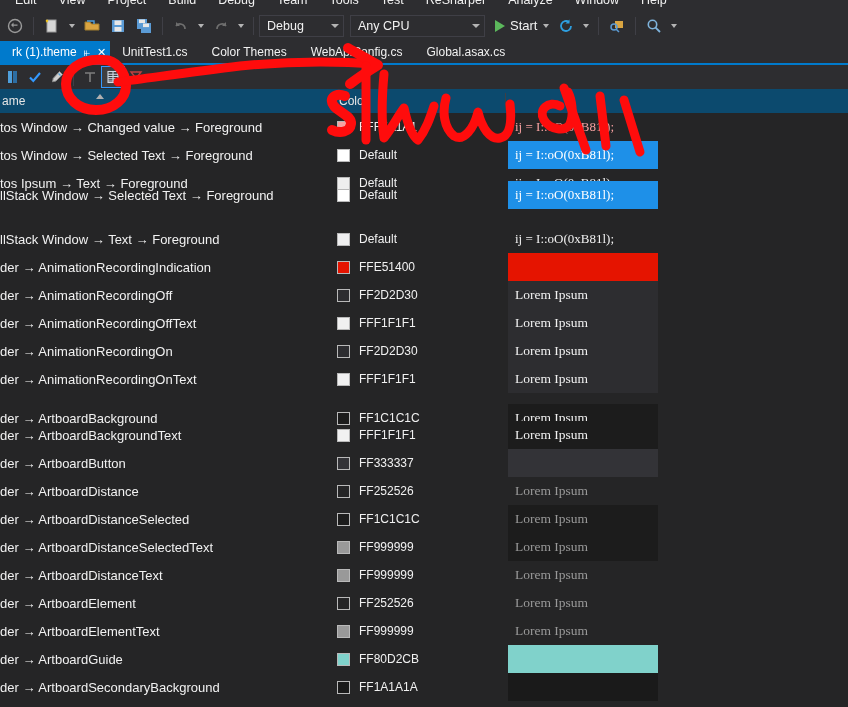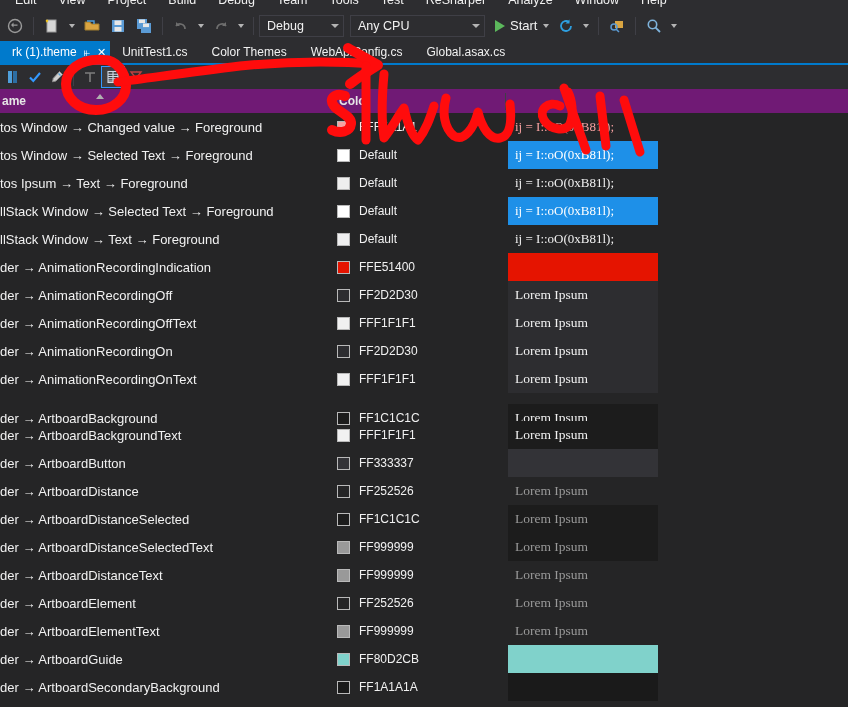--- a/index.html
+++ b/index.html
@@ -78,21 +78,21 @@
   .subtoolbar{
     position:absolute;left:0;top:65px;width:848px;height:24px;
     background:#2d2d30;display:flex;align-items:center;padding-left:2px;
   }
   .sub-btn{width:22px;height:20px;display:flex;align-items:center;justify-content:center;}
   .sub-btn.sel{border:1px solid #3399ff;background:#3e3e40;}
 
   
   .gridhead{
     position:absolute;left:0;top:89px;width:848px;height:24px;
-    background:#701a75;border-bottom:1px solid #3f3f46;font-weight:bold;
+    background:#0c4a6e;border-bottom:1px solid #3f3f46;
   }
   .gh-cell{
     position:absolute;top:0;height:24px;display:flex;align-items:center;
     font-size:12px;color:#e6e6e6;
   }
   .gh-name{left:0;width:330px;padding-left:2px;}
   .gh-color{left:331px;width:174px;padding-left:8px;}
   .gh-prev{left:506px;width:342px;}
   .gh-div{position:absolute;top:4px;width:1px;height:17px;background:#3f3f46;}
   .sortarrow{
@@ -334,21 +334,21 @@
       <div class="row" style="top: 56px;">
         <div class="cell-name">tos Ipsum → Text → Foreground</div>
         <div class="cell-color">
           <span class="swatch" style="background: rgb(239, 239, 239);"></span>
           <span class="hexlabel">Default</span>
         </div>
         <div class="cell-prev" style="background: transparent; color: rgb(241, 241, 241);">
           <span class="prev-code">ij = I::oO(0xB81l);</span>
         </div>
       </div>
-      <div class="row" style="top: 84px;">
+      <div class="row" style="top: 68px;">
         <div class="cell-name">llStack Window → Selected Text → Foreground</div>
         <div class="cell-color">
           <span class="swatch" style="background: rgb(255, 255, 255);"></span>
           <span class="hexlabel">Default</span>
         </div>
         <div class="cell-prev" style="background: rgb(30, 144, 232); color: rgb(255, 255, 255);">
           <span class="prev-code">ij = I::oO(0xB81l);</span>
         </div>
       </div>
       <div class="row" style="top: 112px;">

